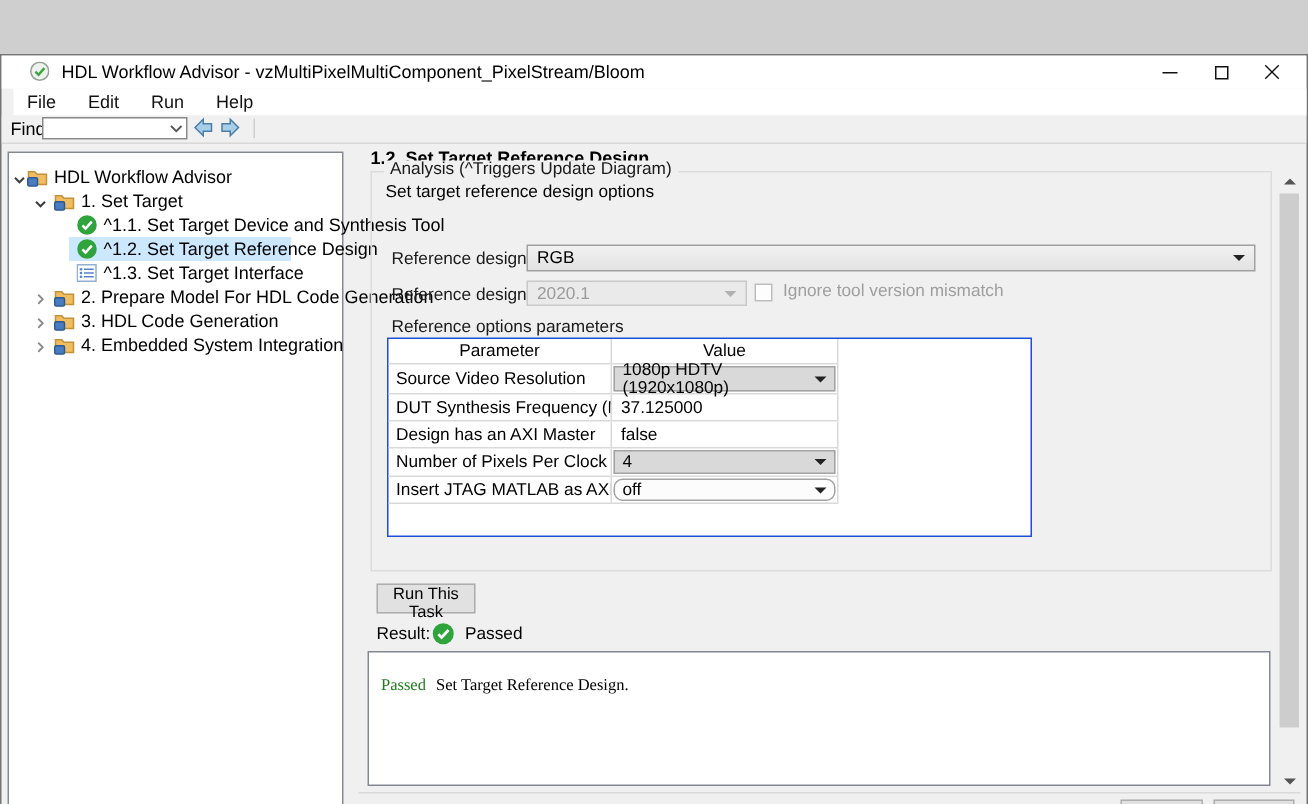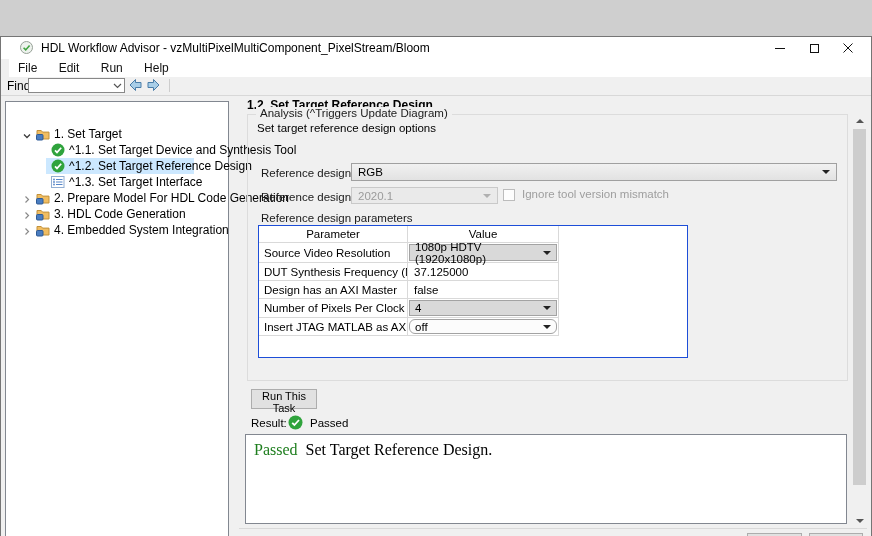--- a/index.html
+++ b/index.html
@@ -78,21 +78,21 @@
   .cell-combo { position:absolute; left:1px; right:1px; top:1px; bottom:1px; border:1px solid #a3a3a3; display:flex; align-items:center; padding:0 5px; font-size:11.5px; }
   .cc-gray { background:#d9d9d9; }
   .cc-light { background:#fcfcfc;border-radius:6px; }
   .cell-combo .arrow { position:absolute; right:5px; top:50%; margin-top:-2px; border-left:4px solid transparent; border-right:4px solid transparent; border-top:4px solid #222; }
   .cell-text { padding-left:6px; }
   
   .run-btn { position:absolute; left:250px; top:352px; width:66px; height:20px; background:#e1e1e1; border:1px solid #adadad; font:11px "Liberation Sans",sans-serif; }
   .result-label { position:absolute; left:250px; top:380px; font-size:11.5px; }
   .result-icon { position:absolute; left:287px; top:378px; width:15px; height:15px; }
   .result-status { position:absolute; left:309px; top:380px; font-size:11.5px; }
-  .result-box { position:absolute; left:244px; top:397px; width:602px; height:90px; background:#fff; border:1px solid #828790; padding:6px 8px; font-family:"Liberation Serif", serif; font-size:16px; }
+  .result-box { position:absolute; left:244px; top:397px; width:602px; height:90px; background:#fff; border:1px solid #828790; padding:16px 8px; font-family:"Liberation Serif", serif; font-size:11px; }
   .passed-green { color:#1e7e1e; }
   
   .vscroll { position:absolute; left:851px; top:76px; width:15px; height:416px; background:#f0f0f0; }
   .vs-btn { position:absolute; left:0; width:15px; height:16px; display:flex; align-items:center; justify-content:center; }
   .vs-up { top:0; } .vs-down { bottom:0; }
   .vs-thumb { position:absolute; left:1px; top:16px; width:13px; height:356px; background:#cdcdcd; }
   
   .bottom-divider { position:absolute; left:238px; top:491px; width:628px; height:1px; background:#d9d9d9; }
   .footer-btn { position:absolute; top:496px; height:18px; background:#e1e1e1; border:1px solid #adadad; font:11px "Liberation Sans",sans-serif; }
   .btn-help { left:746px; width:55px; }
@@ -153,20 +153,30 @@
       <svg width="17" height="16">
           <path d="M8.5 2.5 L14 8 L8.5 13.5 L8.5 10.5 L3 10.5 L3 5.5 L8.5 5.5 Z" fill="#a8cee8" stroke="#4a7da8" stroke-width="1"></path>
         </svg>
     </span>
     <span class="toolbar-sep"></span>
   </div>
   <div class="top-divider"></div>
 
   <div class="tree-panel">
 
+    <div class="tree-row lv0" style="top:8px">
+      <span class="tr-chev"><svg width="10" height="10">
+            <polyline points="2,3.5 5,6.5 8,3.5" fill="none" stroke="#3c3c3c" stroke-width="1.3"></polyline>
+          </svg></span>
+      <span class="tr-icon"><svg width="14" height="14">
+            <path d="M1 3.5 h4.2 l1.4 1.6 H13 V12 H1 Z" fill="#f0bd62" stroke="#c2913a"></path>
+            <rect x="0.5" y="7.5" width="6.5" height="5.5" rx="1" fill="#4a7dc0" stroke="#2d5a96"></rect>
+          </svg></span>
+      <span class="tr-label">HDL Workflow Advisor</span>
+    </div>
 
     <div class="tree-row lv1" style="top:24px">
       <span class="tr-chev"><svg width="10" height="10">
             <polyline points="2,3.5 5,6.5 8,3.5" fill="none" stroke="#3c3c3c" stroke-width="1.3"></polyline>
           </svg></span>
       <span class="tr-icon"><svg width="14" height="14">
             <path d="M1 3.5 h4.2 l1.4 1.6 H13 V12 H1 Z" fill="#f0bd62" stroke="#c2913a"></path>
             <rect x="0.5" y="7.5" width="6.5" height="5.5" rx="1" fill="#4a7dc0" stroke="#2d5a96"></rect>
           </svg></span>
       <span class="tr-label">1. Set Target</span>
@@ -260,21 +270,21 @@
   </div>
 
   <span class="form-label" style="left:260px; top:154px;">Reference design tool version:</span>
   <div class="combo combo-disabled">
     <span>2020.1</span>
     <span class="arrow"></span>
   </div>
   <span class="checkbox"></span>
   <span class="cb-label">Ignore tool version mismatch</span>
 
-  <span class="form-label" style="left:260px; top:175px;">Reference design parameters</span>
+  <span class="form-label" style="left:260px; top:175px;">Reference options parameters</span>
 
   <div class="param-table">
     <div class="t-row t-head" style="height:17px">
       <div class="t-cell-p">Parameter</div>
       <div class="t-cell-v">Value</div>
     </div>
     <div class="t-row" style="height:20px">
       <div class="t-cell-p">Source Video Resolution</div>
       <div class="t-cell-v">
         <span class="cell-combo cc-gray">

